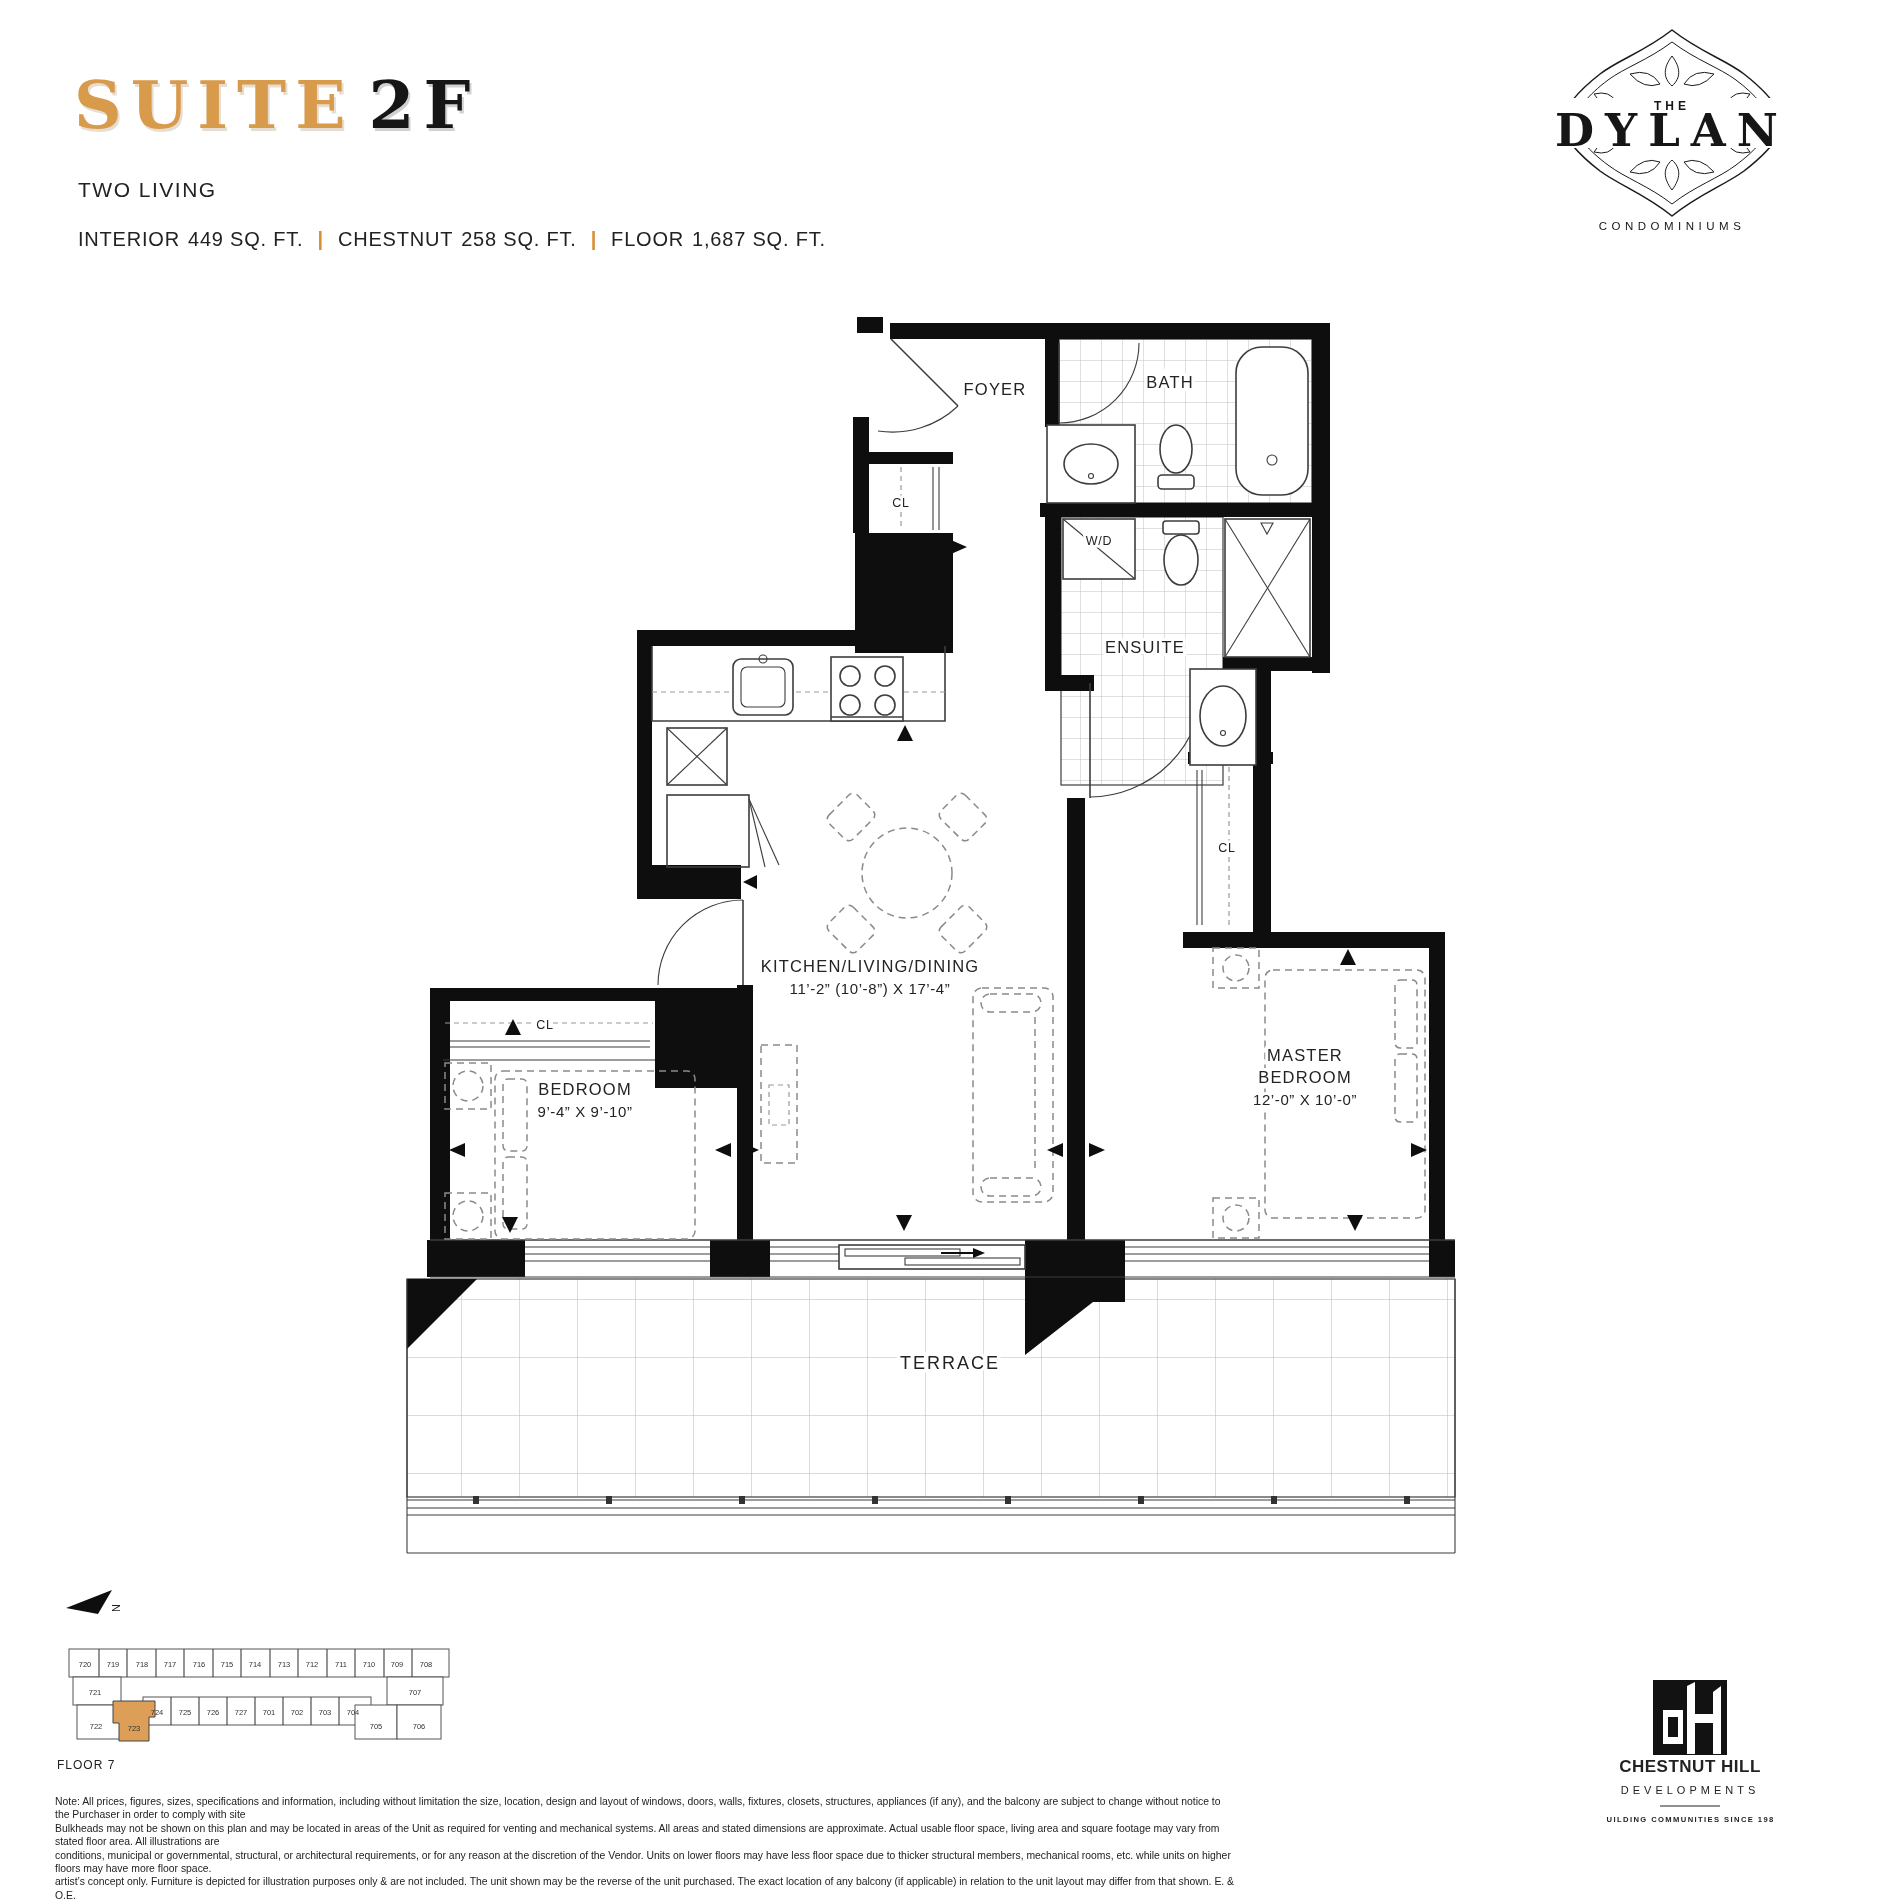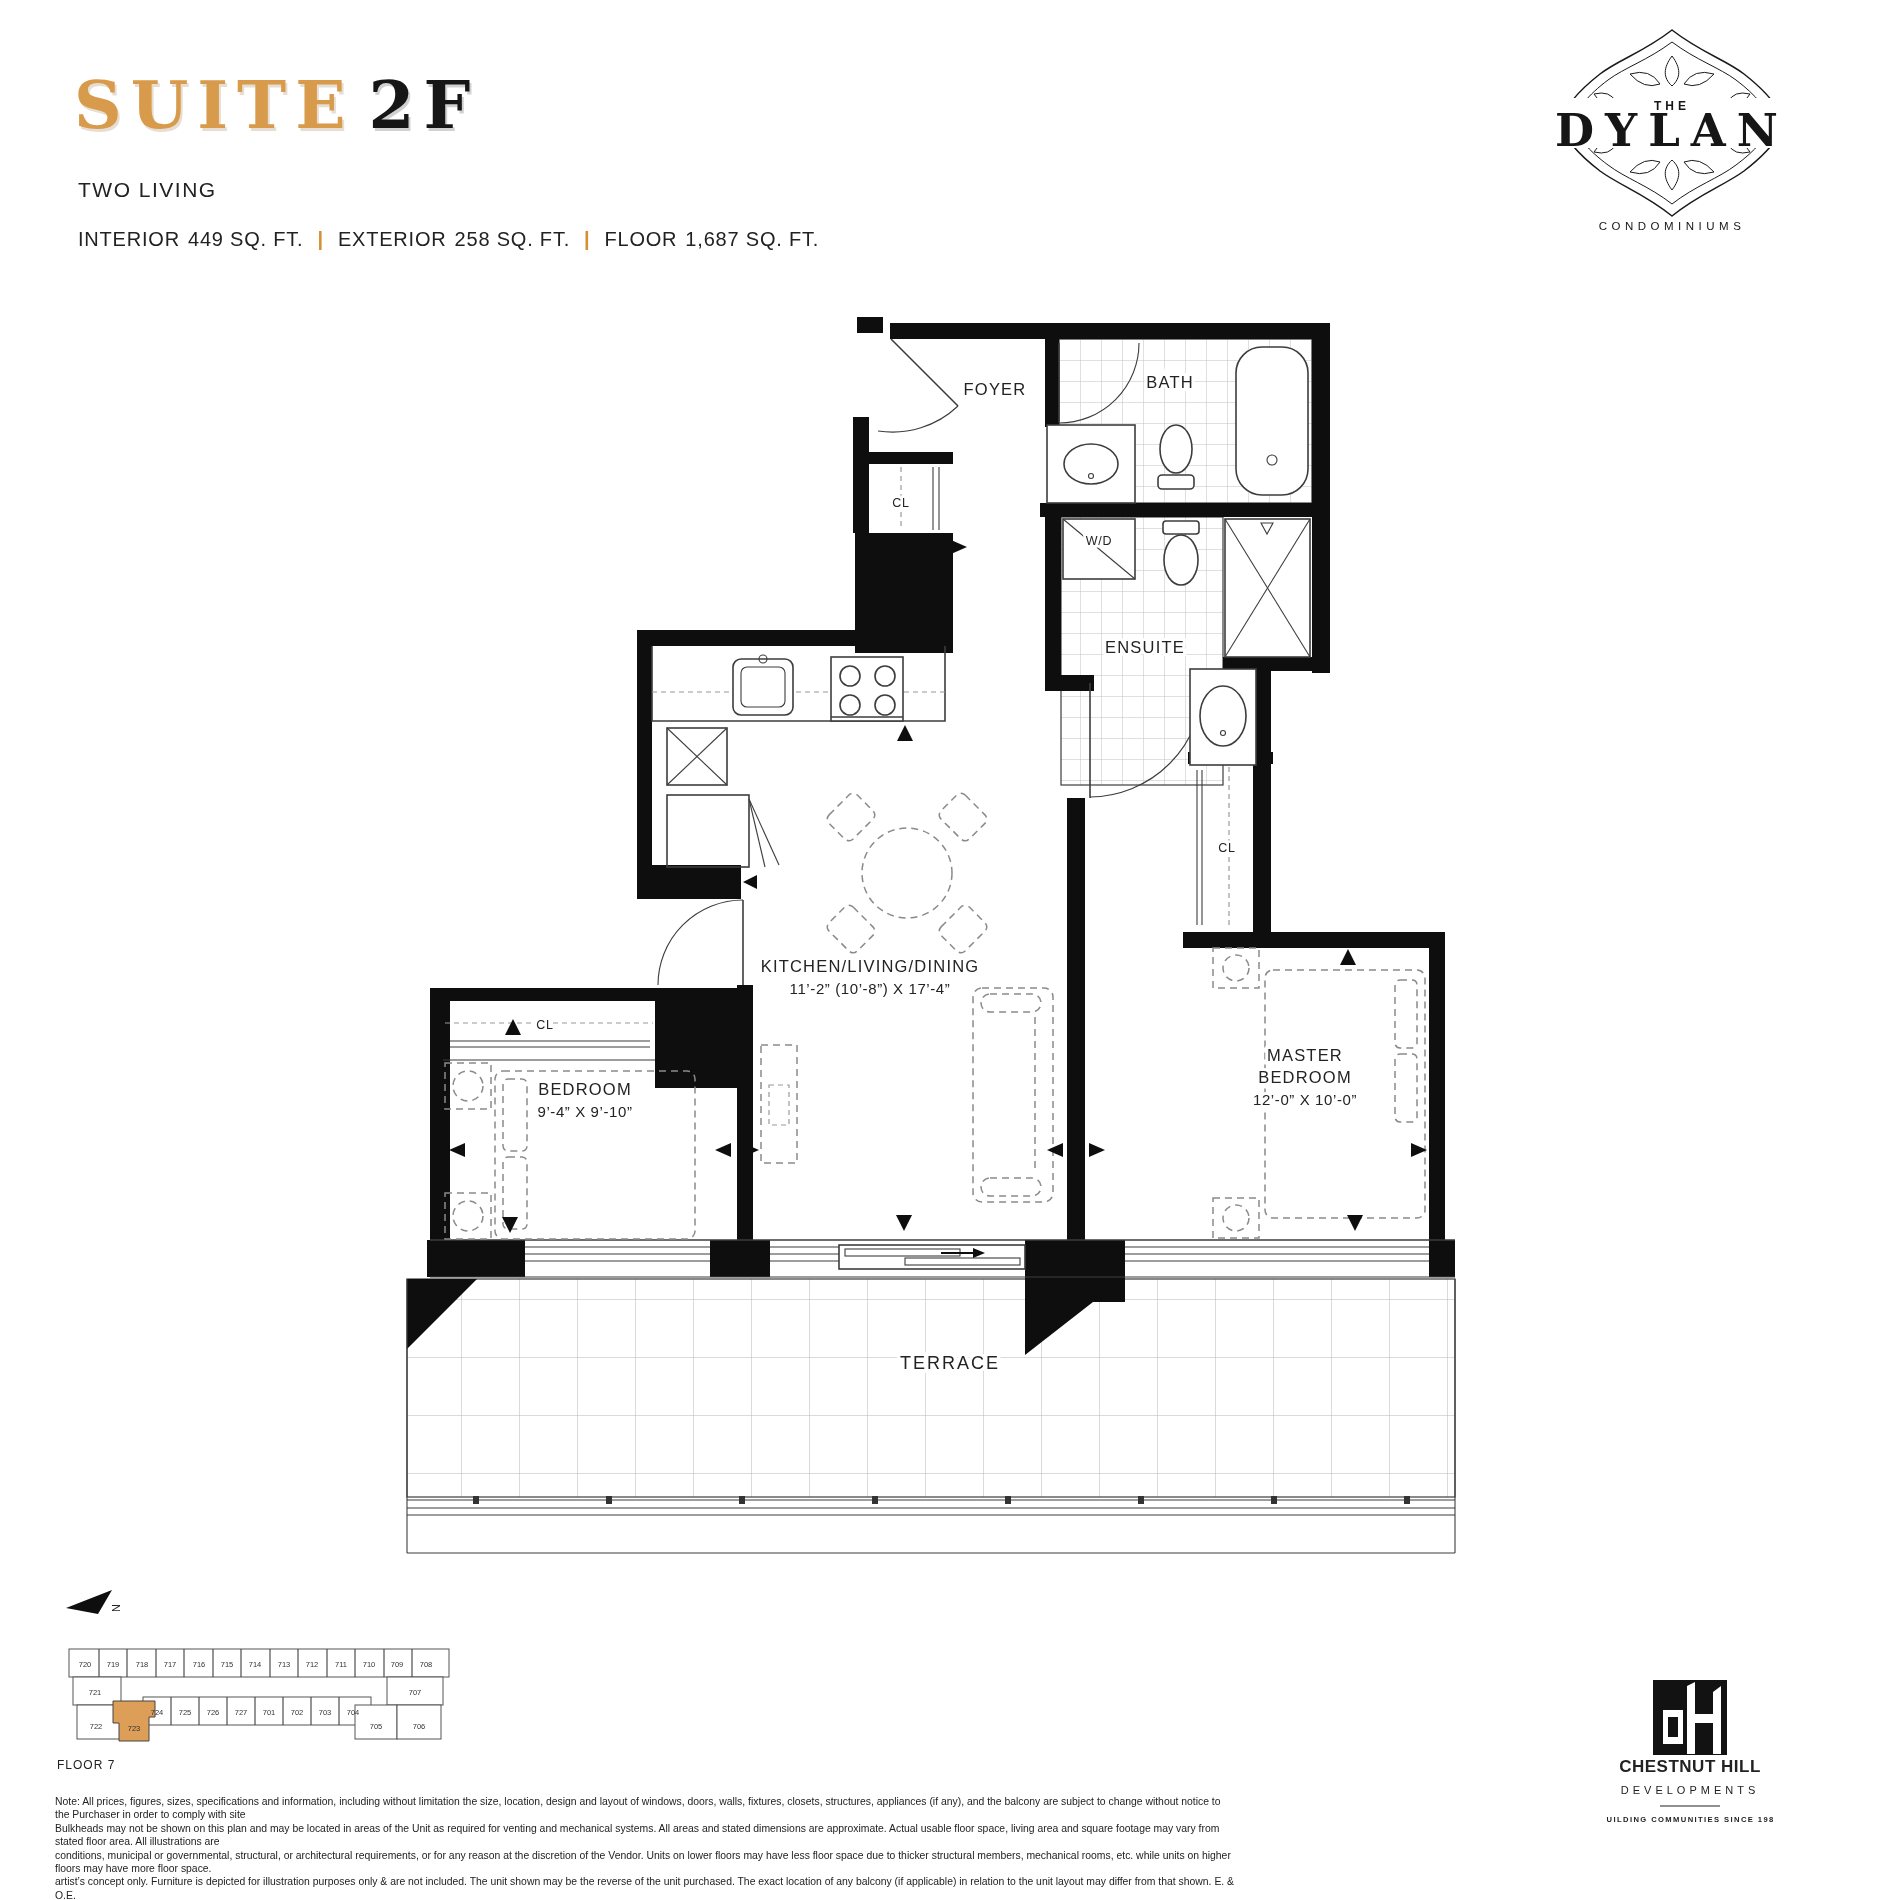--- a/index.html
+++ b/index.html
@@ -52,21 +52,21 @@
 </head>
 <body>
 
 <div class="page">
 
   <div class="suite-title">
     <span class="suite-word">SUITE</span><span class="suite-code">2F</span>
   </div>
   <div class="suite-type">TWO LIVING</div>
   <div class="stats">
-    <span>INTERIOR</span><span class="val">449 SQ. FT.</span><span class="sep">|</span><span>EXTERIOR</span><span class="val">258 SQ. FT.</span><span class="sep">|</span><span>FLOOR</span><span class="val">1,687 SQ. FT.</span>
+    <span>INTERIOR</span><span class="val">449 SQ. FT.</span><span class="sep">|</span><span>CHESTNUT</span><span class="val">258 SQ. FT.</span><span class="sep">|</span><span>FLOOR</span><span class="val">1,687 SQ. FT.</span>
   </div>
 
   <svg class="brand" width="300" height="215" viewBox="0 0 300 215">
     <g>
       <path class="orn" d="M150,8 C122,30 96,38 78,52 C55,70 42,86 38,101 C42,116 56,132 78,149 C97,163 123,172 150,194 C177,172 203,163 222,149 C244,132 258,116 262,101 C258,86 245,70 222,52 C204,38 178,30 150,8 Z"></path>
       <path class="orn2" d="M150,20 C126,38 102,46 86,58 C66,73 54,88 50,101 C54,114 67,129 86,143 C103,156 127,164 150,182 C173,164 197,156 214,143 C233,129 246,114 250,101 C246,88 234,73 214,58 C198,46 174,38 150,20 Z"></path>
       <path class="orn2" d="M150,34 c-9,12 -9,22 0,30 c9,-8 9,-18 0,-30 Z"></path>
       <path class="orn2" d="M150,168 c-9,-12 -9,-22 0,-30 c9,8 9,18 0,30 Z"></path>
       <path class="orn2" d="M108,52 q14,16 30,10 q-10,-16 -30,-10 Z"></path>
       <path class="orn2" d="M192,52 q-14,16 -30,10 q10,-16 30,-10 Z"></path>

